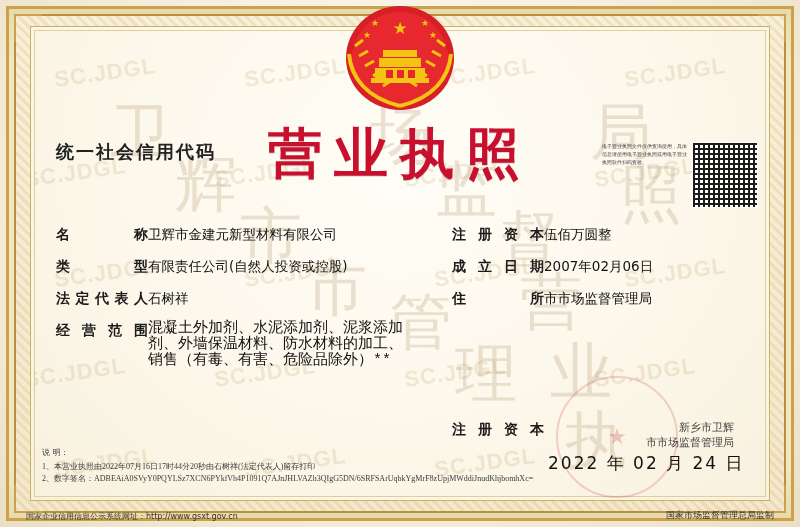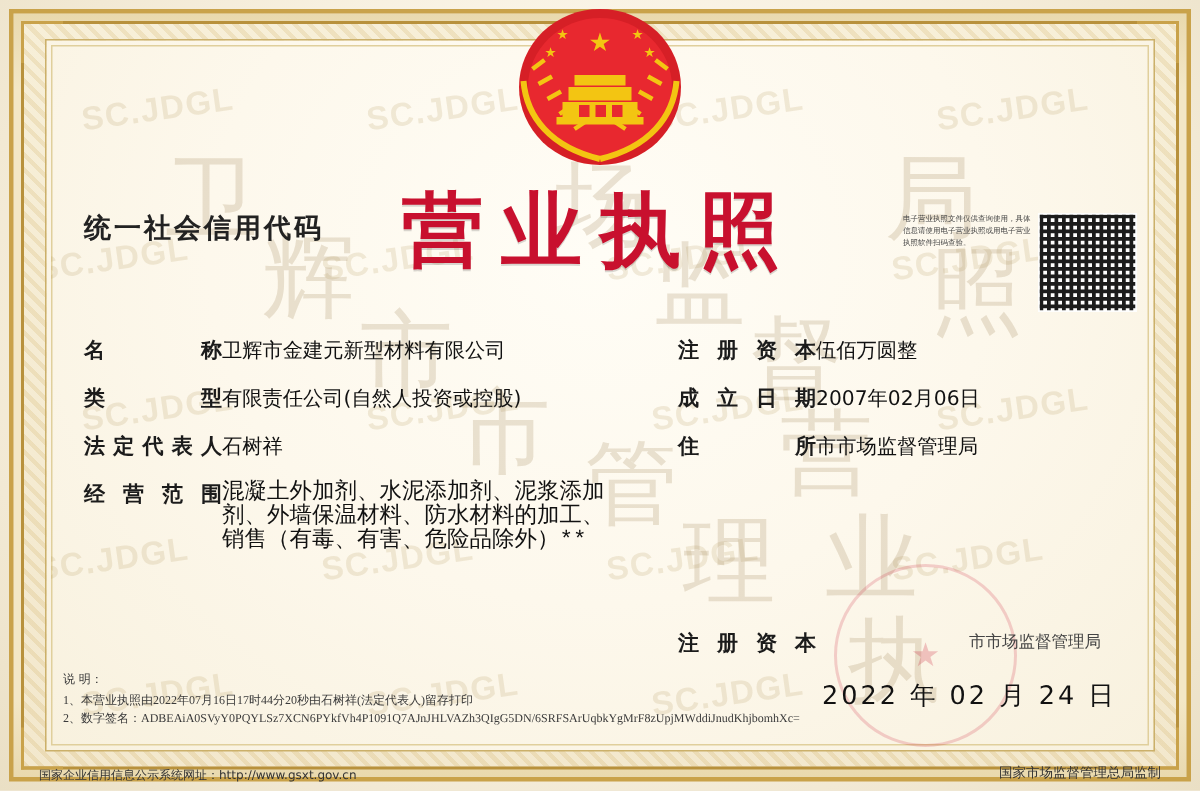--- a/index.html
+++ b/index.html
@@ -302,20 +302,21 @@
     </div>
   </div>
 
   <div class="seal">
     <div class="s-star">★</div>
   </div>
 
   <div class="auth">
     <div class="lbl">注册资本</div>
     <div class="stamp-text">
+      <div>新乡市卫辉</div>
       <div>市市场监督管理局</div>
     </div>
   </div>
   <div class="date-line">2022 年  02 月 24 日</div>
 
   <div class="notes">
     <div class="n-title">说  明：</div>
     <div class="n-line">1、本营业执照由2022年07月16日17时44分20秒由石树祥(法定代表人)留存打印</div>
     <div class="n-line">2、数字签名：ADBEAiA0SVyY0PQYLSz7XCN6PYkfVh4P1091Q7AJnJHLVAZh3QIgG5DN/6SRFSArUqbkYgMrF8zUpjMWddiJnudKhjbomhXc=</div>
   </div>

